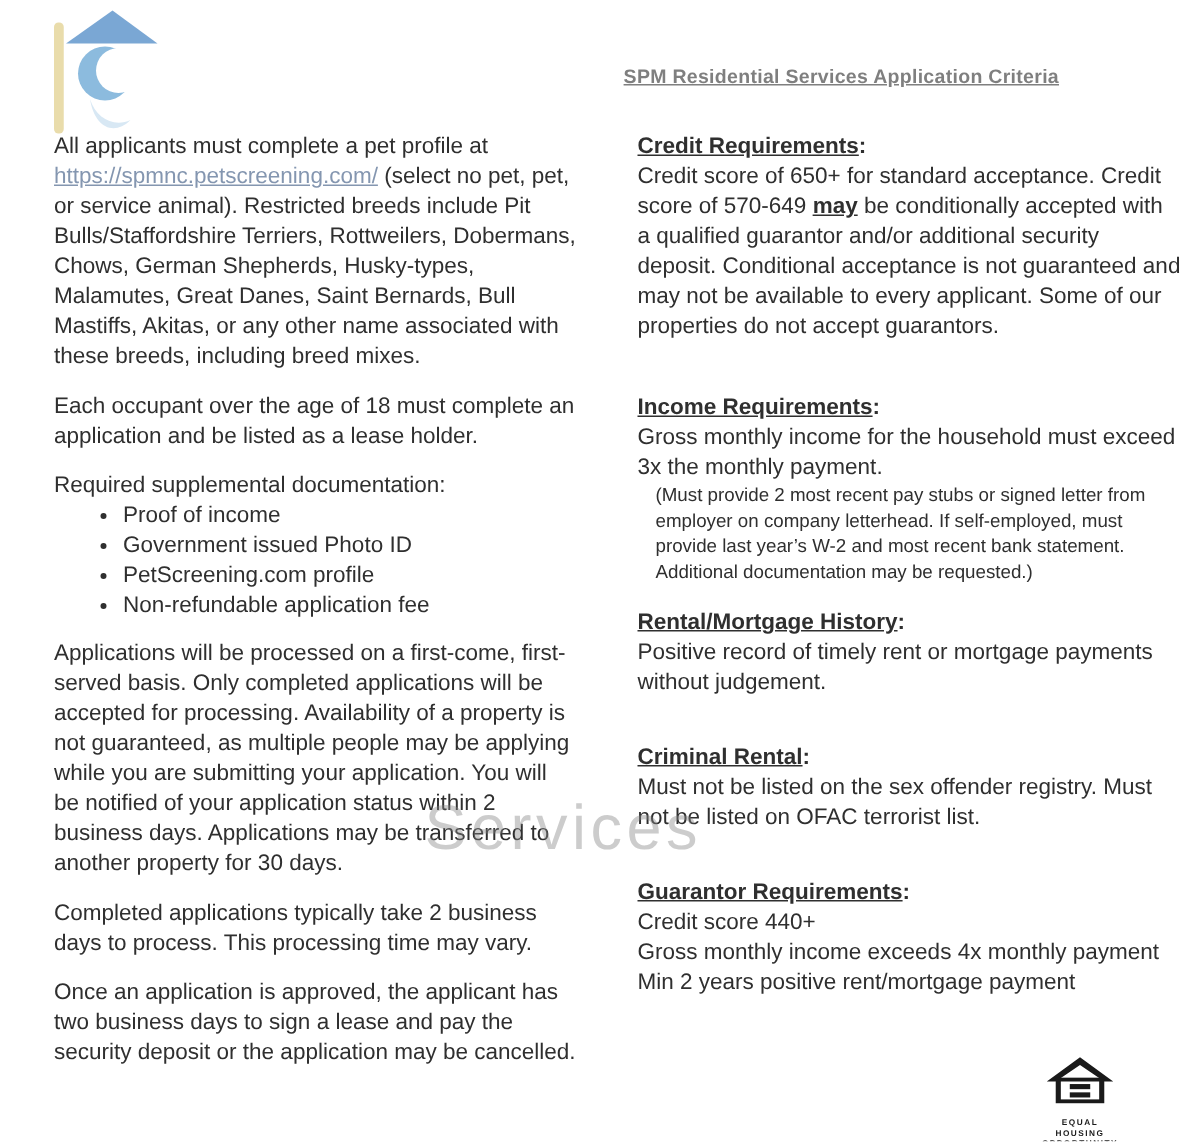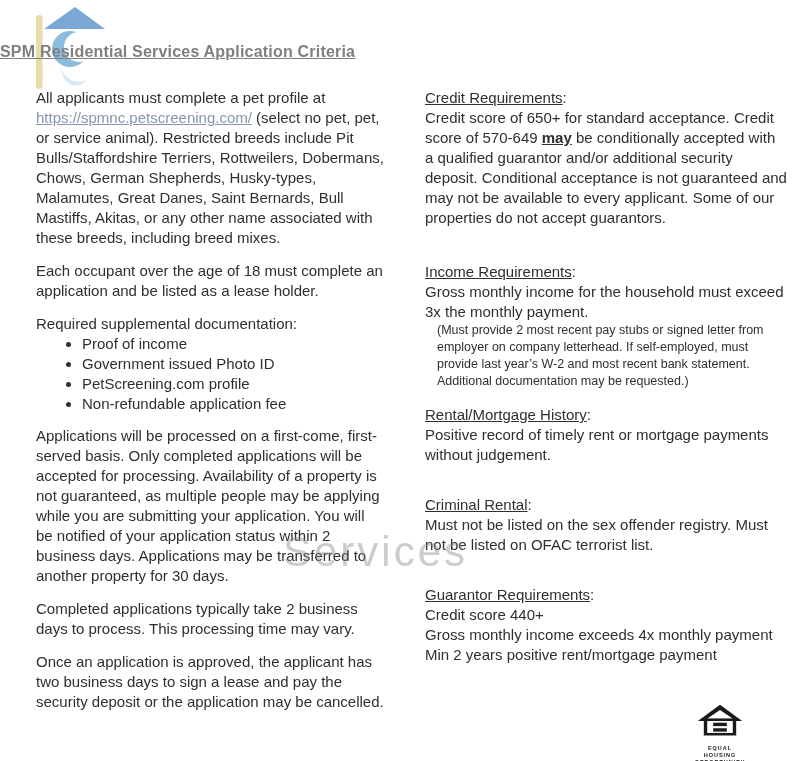--- a/index.html
+++ b/index.html
@@ -12,38 +12,38 @@
     font-family: "Liberation Sans", sans-serif;
     color: #2f2f2f;
     overflow: hidden;
   }
   
   .logo { position: absolute; left: 26px; top: 2px; width: 82px; height: 92px; }
   
   .title {
     position: absolute;
     left: 0; top: 43px; width: 706px;
-    text-align: left;
-    font-size: 16px;
+    text-align: right;
+    font-size: 13px;
     font-weight: bold;
     color: #7f7f7f;
     text-decoration: underline;
     letter-spacing: 0.2px;
   }
   
   .col { position: absolute; top: 88px; font-size: 15px; line-height: 20px; z-index: 1; }
   .col-left  { left: 36px;  width: 348px; }
   .col-right { left: 425px; width: 362px; }
   .col p { margin: 0 0 13px 0; }
   .col ul { margin: 0 0 12px 0; padding-left: 46px; }
   .col li { line-height: 20px; }
   .link { color: #8496b0; text-decoration: underline; cursor: pointer; }
   .section { margin-bottom: 30px; }
   .section.tight { margin-bottom: 15px; }
-  .sec-heading { line-height: 20px; }
+  .sec-heading { line-height: 20px; font-weight: bold; }
   .sec-heading .hd { text-decoration: underline; }
   .emph { font-weight: bold; text-decoration: underline; }
   .small-note { font-size: 12.5px; line-height: 17px; margin-left: 12px; }
   .g-line { line-height: 20px; }
   
   .watermark {
     position: absolute; inset: 0;
     pointer-events: none;
     z-index: 5;
     color: rgba(134, 134, 134, 0.42);

